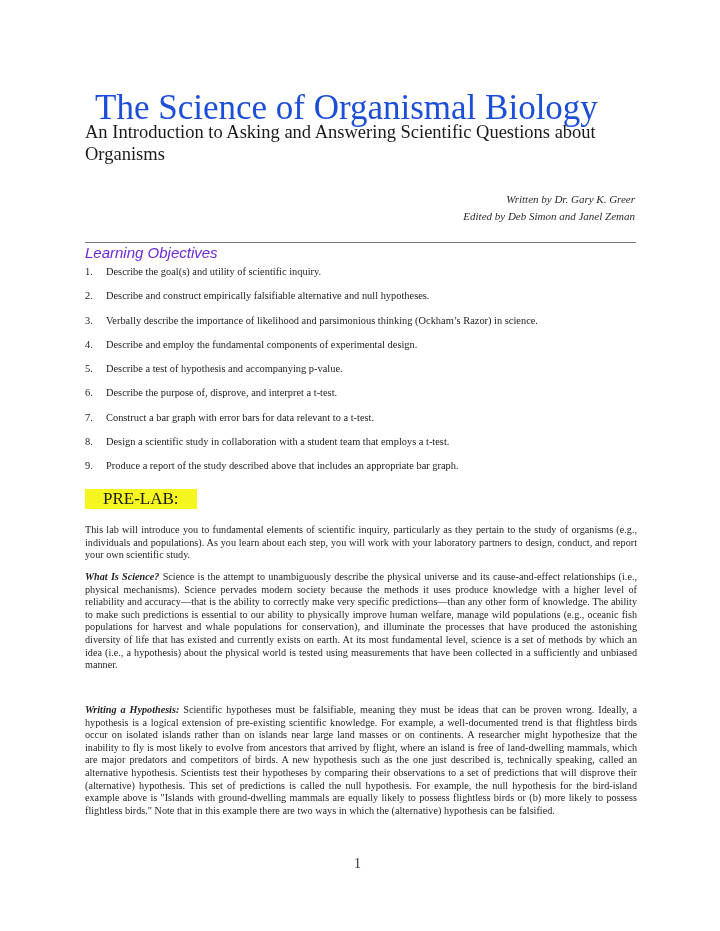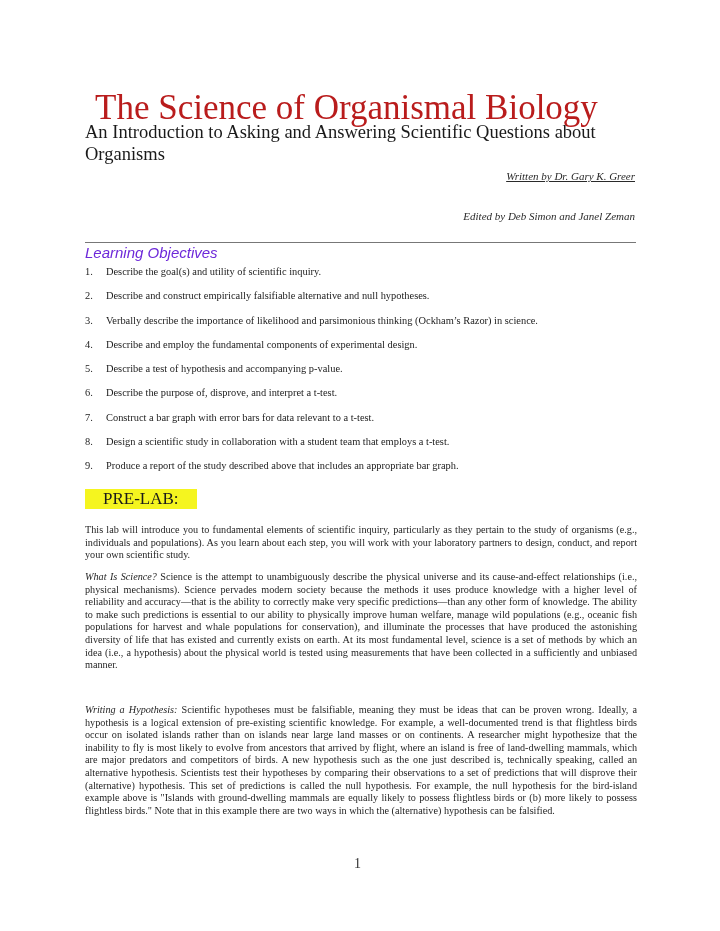--- a/index.html
+++ b/index.html
@@ -1,33 +1,33 @@
 <!DOCTYPE html>
 <html><head>
   <meta charset="utf-8">
   <style>
     html, body { margin:0; padding:0; background:#ffffff; }
     body { width:720px; height:931px; position:relative; overflow:hidden; color:#1a1a1a; font-family:"Liberation Serif", serif; }
     .page { position:absolute; left:0; top:0; width:720px; height:931px; }
-    .title { position:absolute; left:95px; top:86px; font-size:35px; line-height:44px; color:#b91c1c; white-space:nowrap; }
+    .title { position:absolute; left:95px; top:86px; font-size:35px; line-height:44px; color:#1d4ed8; white-space:nowrap; }
     .subtitle { position:absolute; left:85px; top:121px; width:560px; font-size:18.5px; line-height:22px; color:#1a1a1a; }
     .byline { position:absolute; right:85px; font-size:11px; font-style:italic; color:#2a2a2a; text-align:right; }
-    .byline.w { top:170px;text-decoration:underline; }
+    .byline.w { top:193px; }
     .byline.e { top:210px; }
     .rule { position:absolute; left:85px; top:242px; width:551px; height:0; border-top:1px solid #777; }
     .lo-heading { position:absolute; left:85px; top:244px; font-size:15px; font-style:italic; color:#6d28d9; font-family:"Liberation Sans", sans-serif; }
     .objectives { position:absolute; left:85px; top:266px; width:560px; margin:0; padding:0; list-style:none; }
     .objectives li { display:flex; font-size:10.4px; line-height:12px; height:24.3px; color:#222; }
     .objectives .num { width:21px; flex:none; }
     .prelab { position:absolute; left:85px; top:489px; font-size:17px; line-height:20px; background:#f5f51f; color:#1a1a1a; padding:0 18px; }
     .para { position:absolute; left:85px; width:552px; font-size:10.2px; line-height:12.6px; text-align:justify; color:#1e1e1e;margin-top:10px; }
     .p1 { top:514px; }
     .p2 { top:561px; }
     .p3 { top:694px; }
-    .para .lead { font-weight:normal; font-style:italic; }
+    .para .lead { font-weight:bold; font-style:italic; }
     .para b { font-weight:normal; }
     .pagenum { position:absolute; left:354px; top:856px; font-size:14px; color:#333; }
   </style>
 </head>
 <body>
 
 <div class="page">
   <div class="title">The Science of Organismal Biology</div>
   <div class="subtitle">An Introduction to Asking and Answering Scientific Questions about Organisms</div>
   <div class="byline w">Written by Dr. Gary K. Greer</div>

